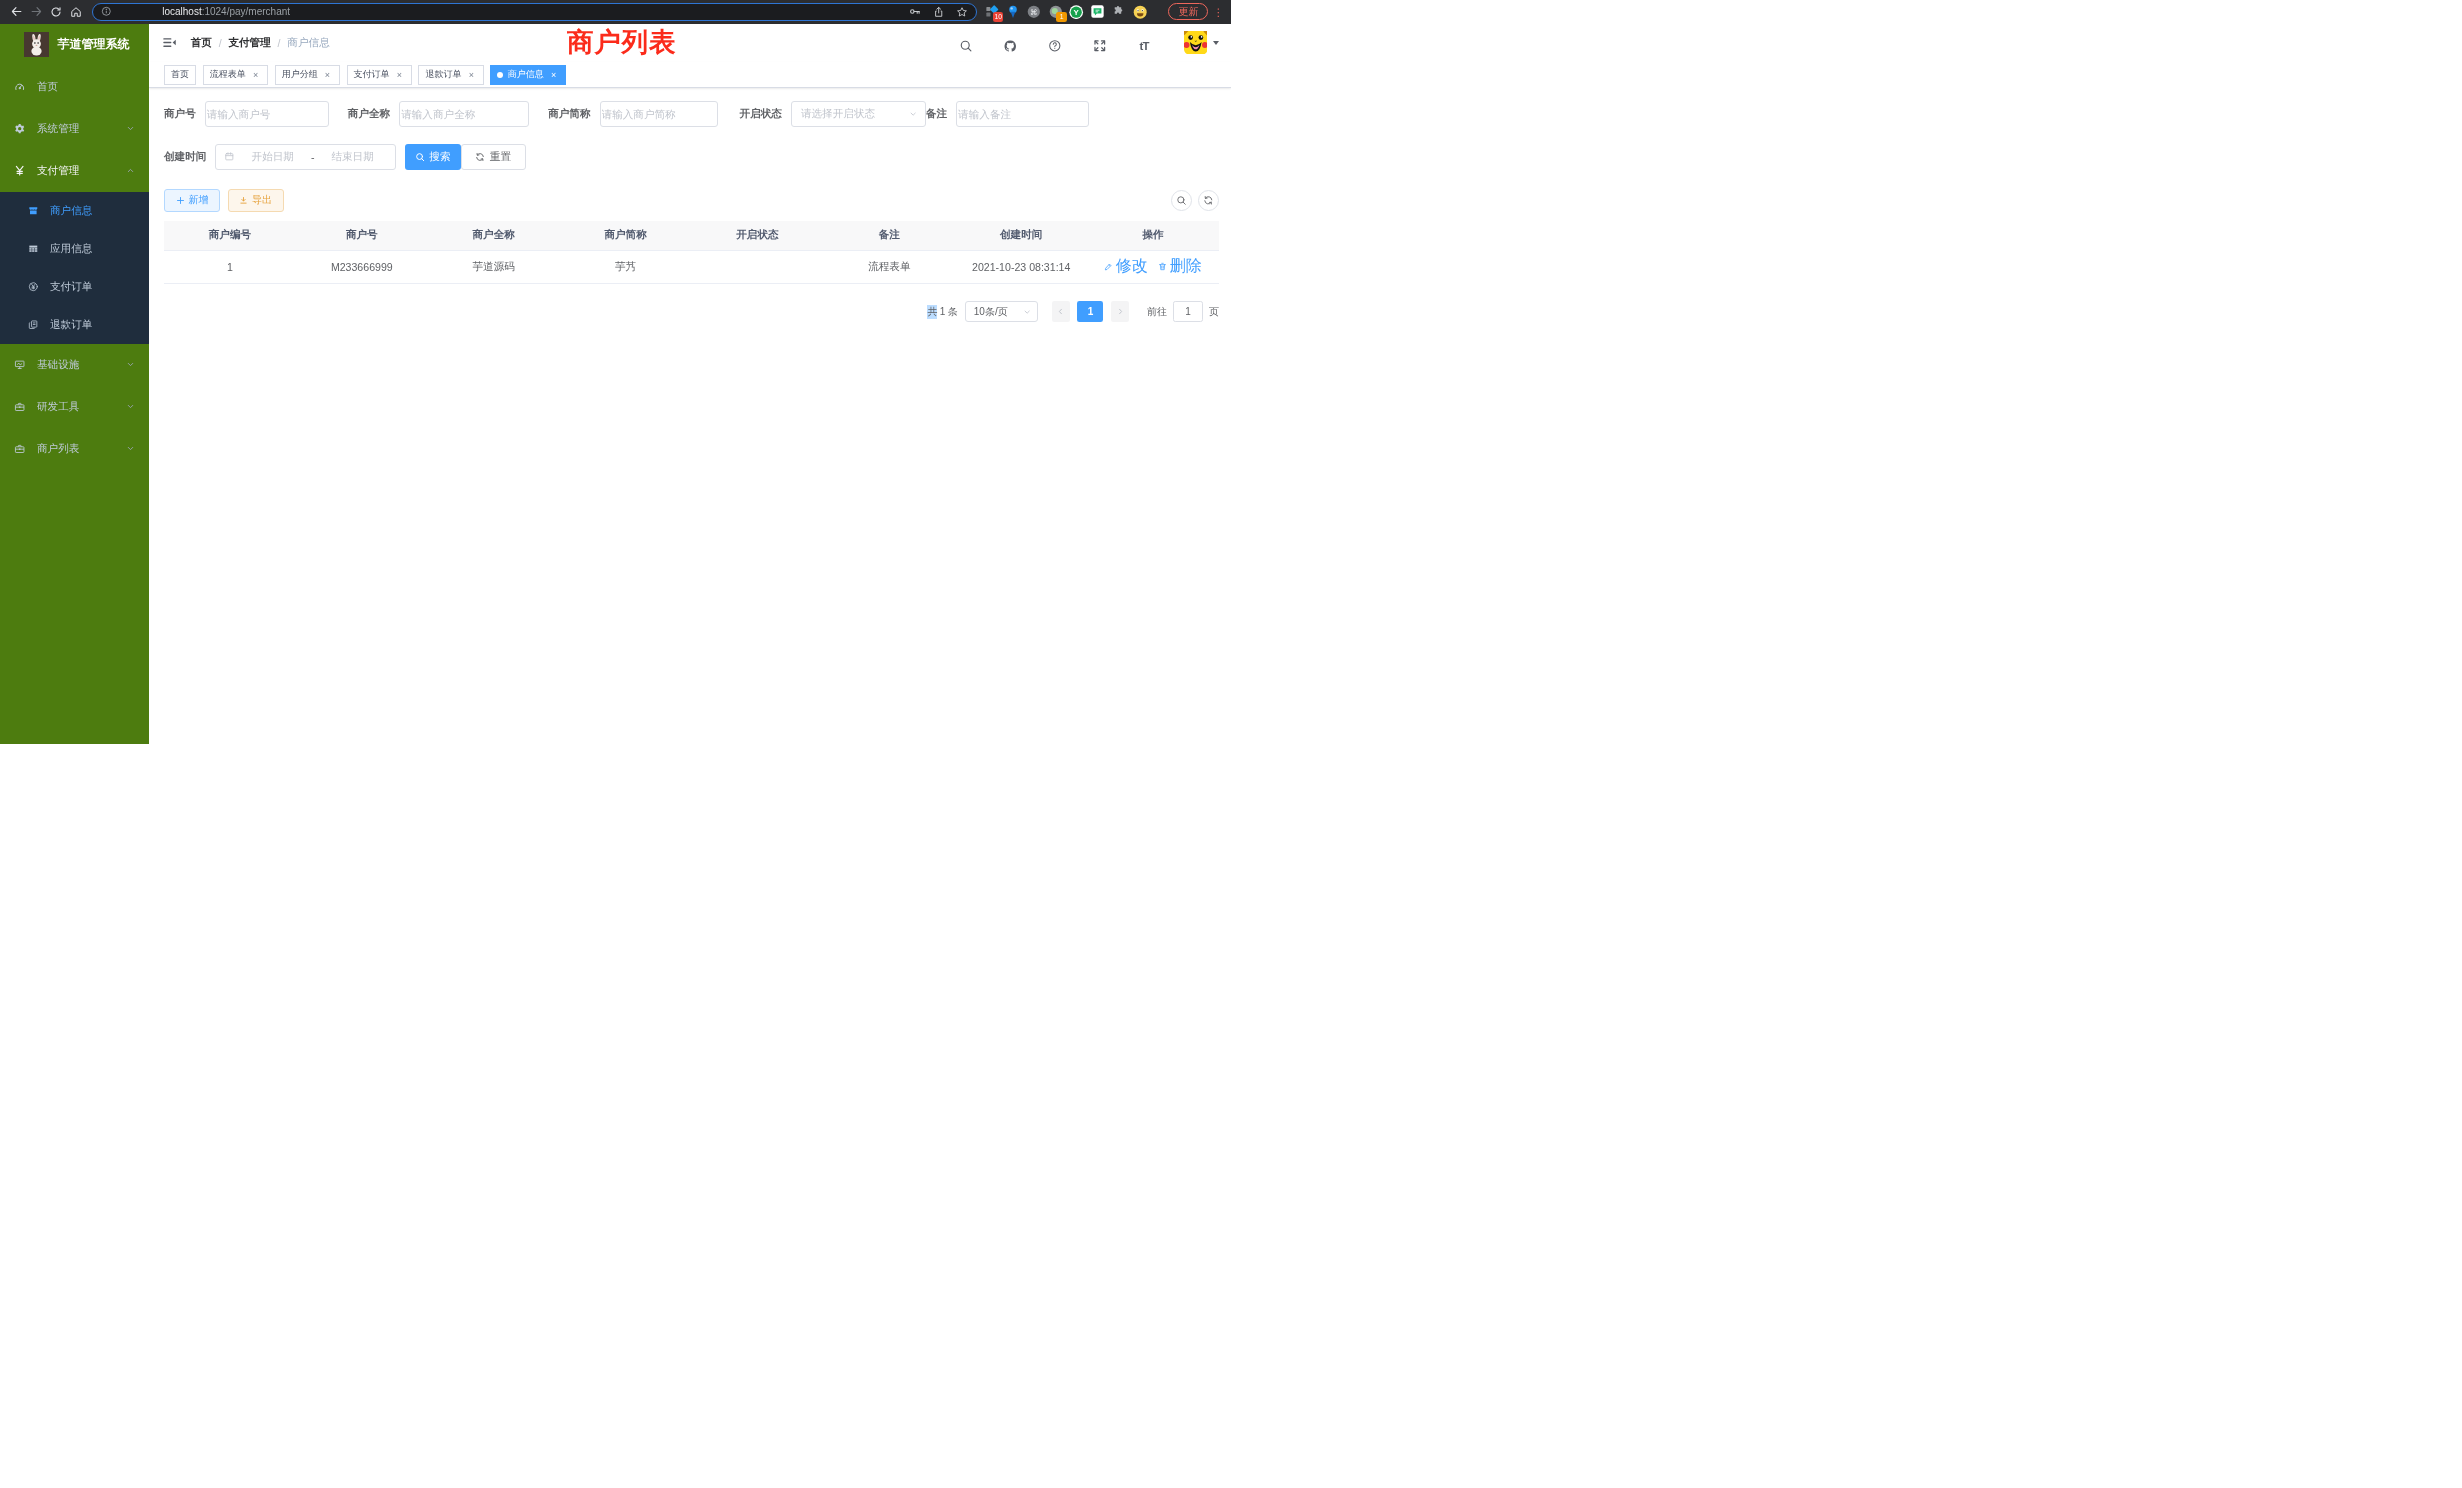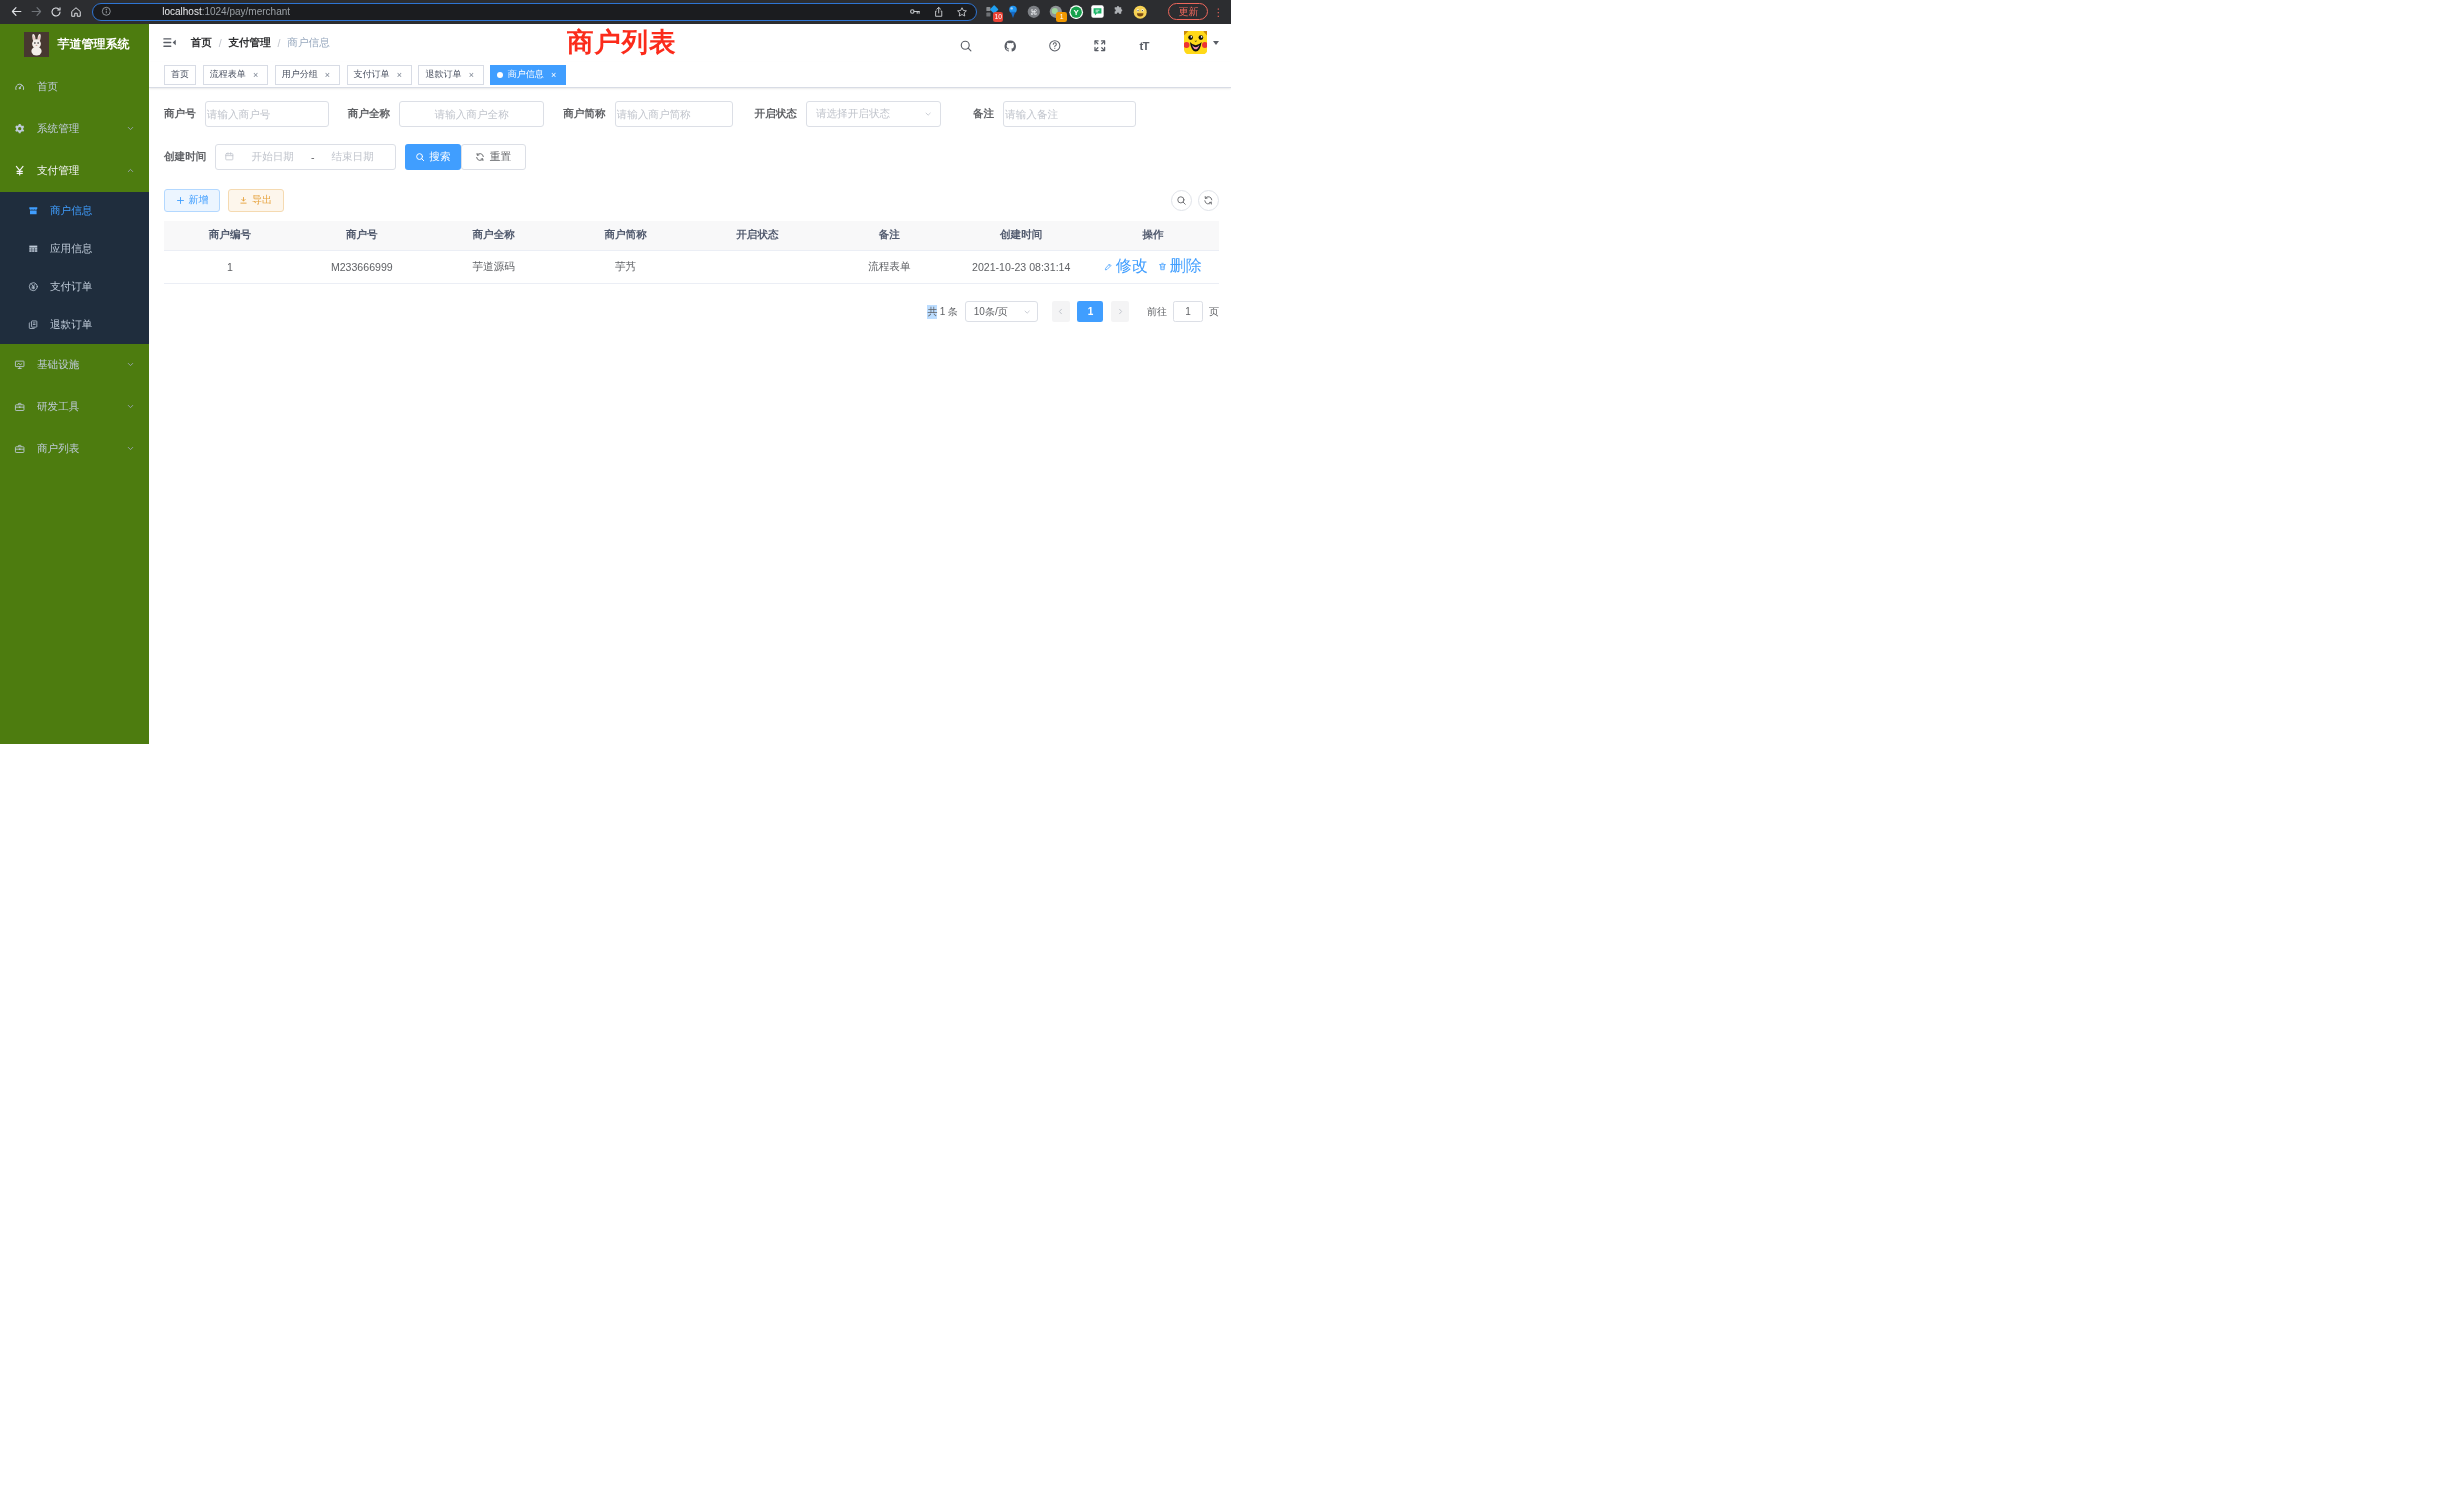--- a/index.html
+++ b/index.html
@@ -514,25 +514,25 @@
           <span>商户信息</span>
           <span class="x">×</span>
         </span>
     </div>
 
     <div class="filter">
       <div class="f-row">
         <span class="f-label">商户号</span>
         <input class="f-input f-gap" style="width: 124px;" placeholder="请输入商户号">
         <span class="f-label">商户全称</span>
-        <input class="f-input f-gap" style="width: 145px; text-align: center;" placeholder="请输入商户全称">
+        <input class="f-input f-gap" style="width: 130px;" placeholder="请输入商户全称">
         <span class="f-label">商户简称</span>
         <input class="f-input" style="width: 118px; margin-right: 22px;" placeholder="请输入商户简称">
         <span class="f-label">开启状态</span>
-        <div class="f-select" style="width:135px; margin-right:32px">
+        <div class="f-select" style="width:135px; ">
           <span>请选择开启状态</span>
           <span class="chev2 ico">
             <svg width="8.3" height="8.3" viewBox="0 0 24 24" fill="none" stroke="currentColor" stroke-width="2.4" stroke-linecap="round">
                 <polyline points="6 9 12 15 18 9"></polyline>
               </svg>
           </span>
         </div>
         <span class="f-label">备注</span>
         <input class="f-input" style="width: 133px;" placeholder="请输入备注">
       </div>

